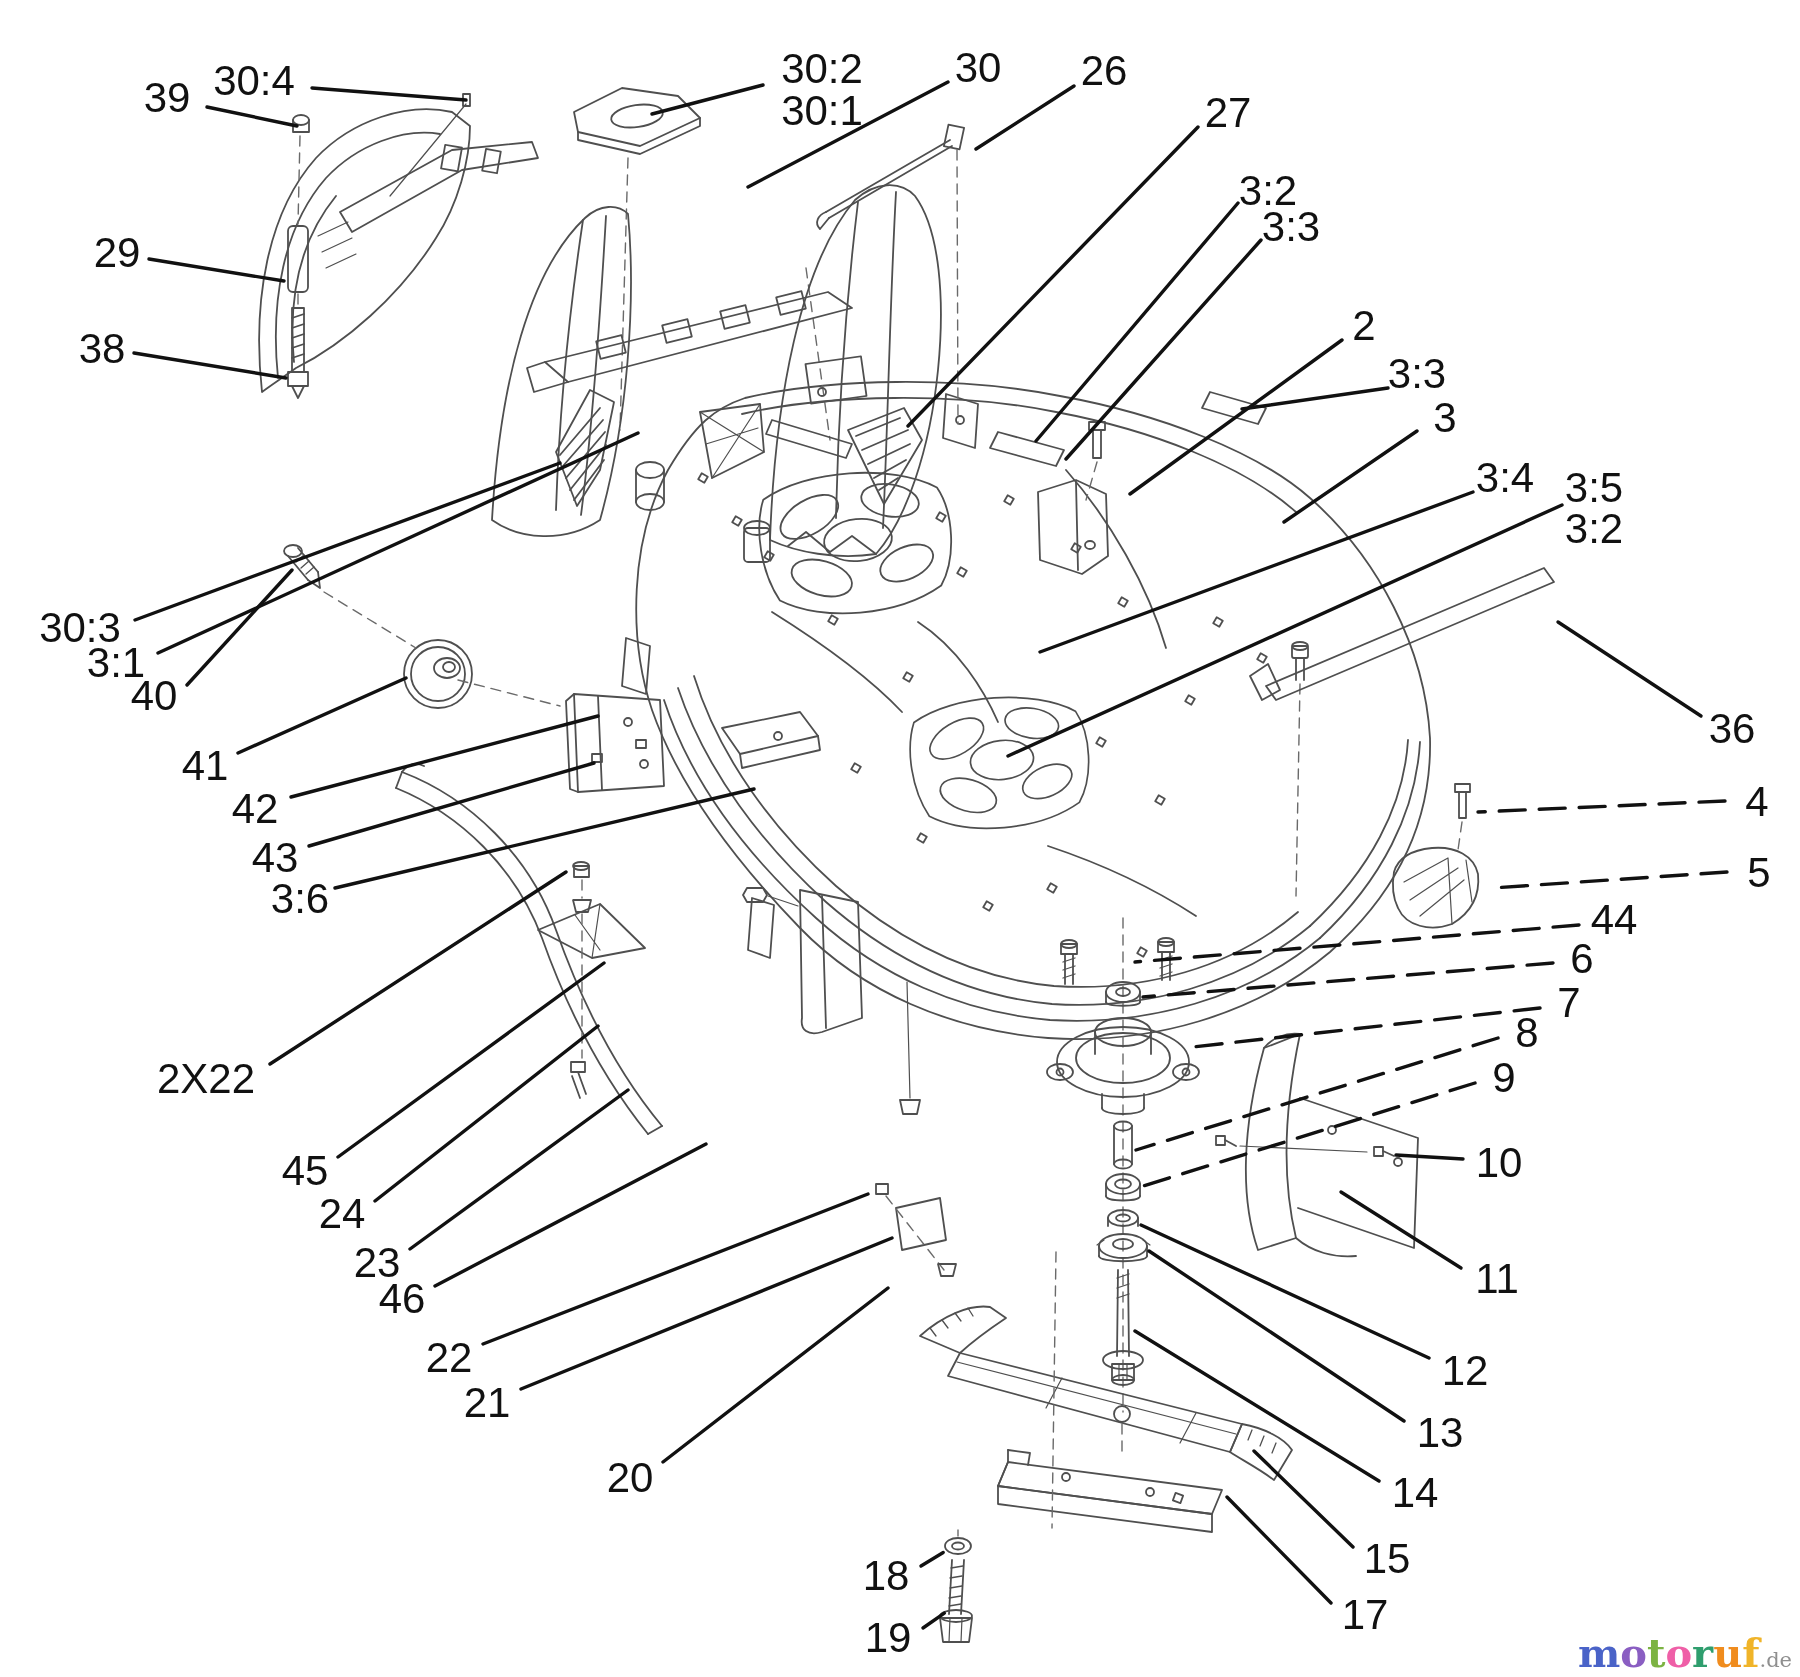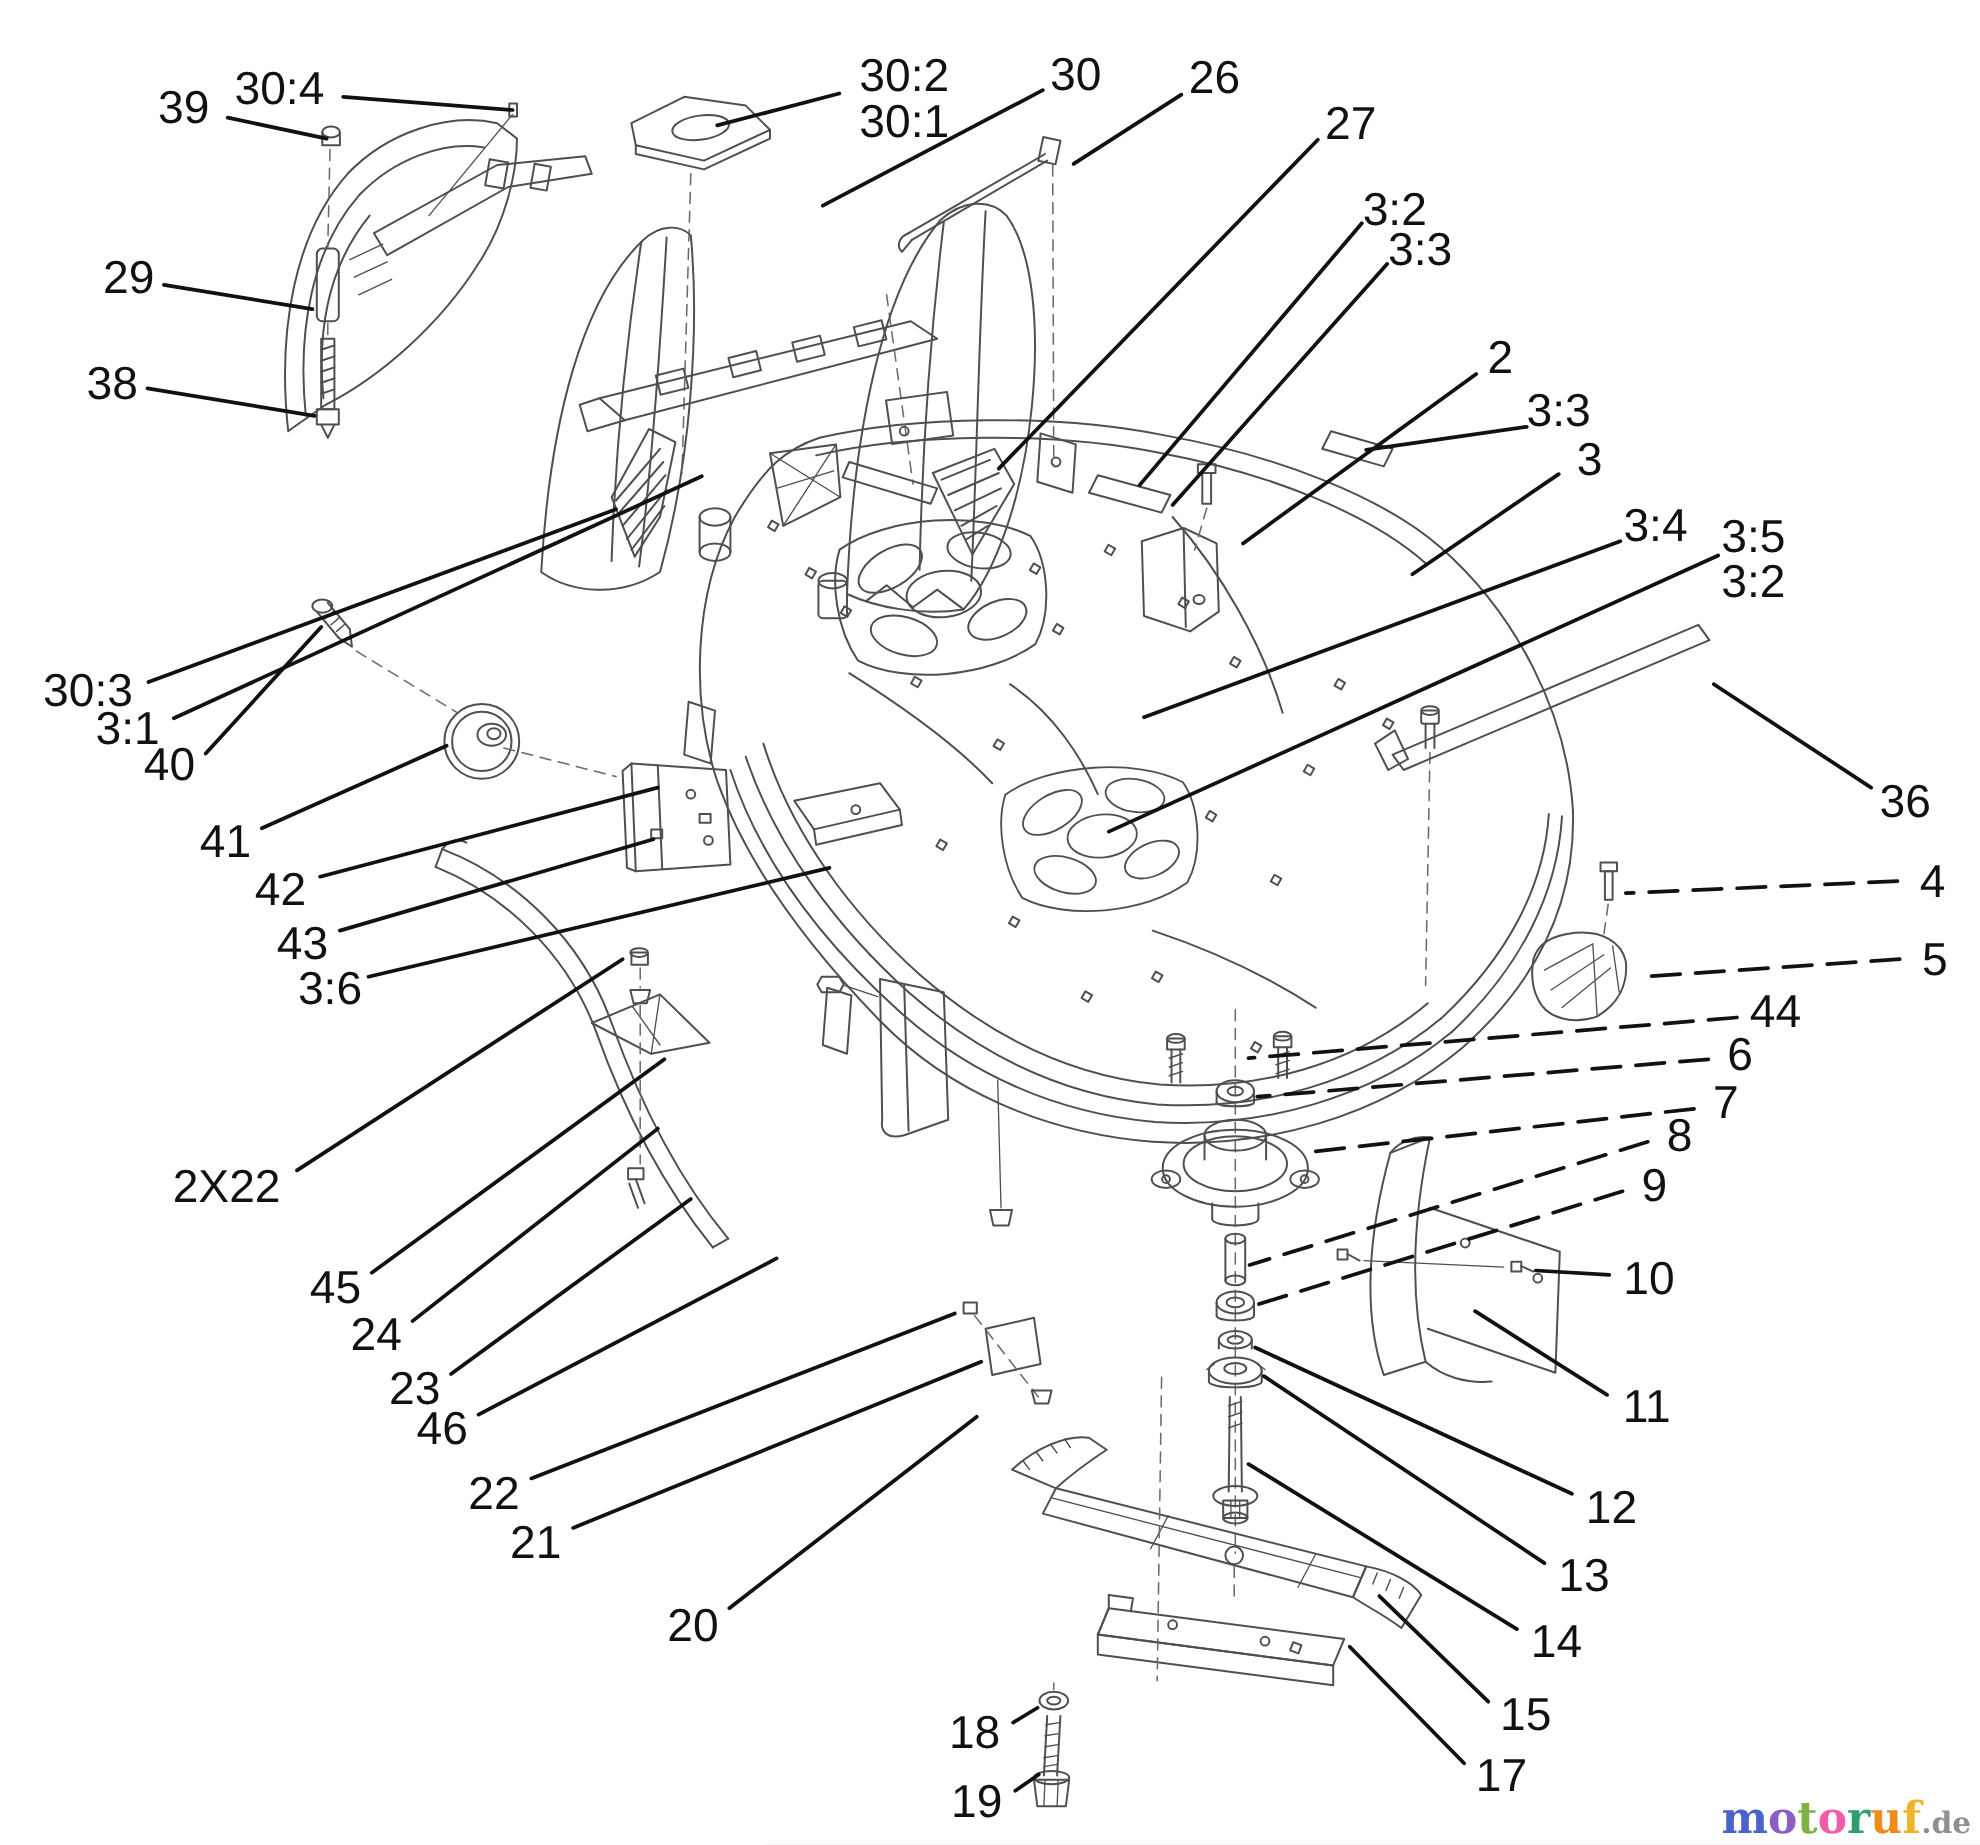--- a/index.html
+++ b/index.html
@@ -10,21 +10,21 @@
     fill:none;stroke:#4f4f4f;stroke-width:1.8;stroke-linecap:round;stroke-linejoin:round;}
   #parts .dash{stroke-dasharray:10 7;stroke-width:1.4;stroke:#6a6a6a;}
   #parts .thin{stroke-width:1.2;}
   #parts .hatch{stroke-width:1.3;}
   #leaders line, #leaders polyline{stroke:#111;stroke-width:3.4;fill:none;stroke-linecap:round;}
   #leaders .dashed{stroke-dasharray:26 14;}
   #labels text{fill:#111;font-family:"Liberation Sans",sans-serif;}
   .watermark{position:absolute;right:8px;bottom:4px;font-family:"DejaVu Serif",serif;
              font-weight:bold;line-height:1;user-select:none;}
   .watermark .wm-letter{font-size:40px;}
-  .watermark .wm-suffix{font-size:27px;font-weight:bold;}
+  .watermark .wm-suffix{font-size:21px;font-weight:normal;}
 </style>
 </head>
 <body>
 
 <div class="stage">
 <svg width="1800" height="1677" viewBox="0 0 1800 1677">
 
   <g id="parts">
 
     <g>

